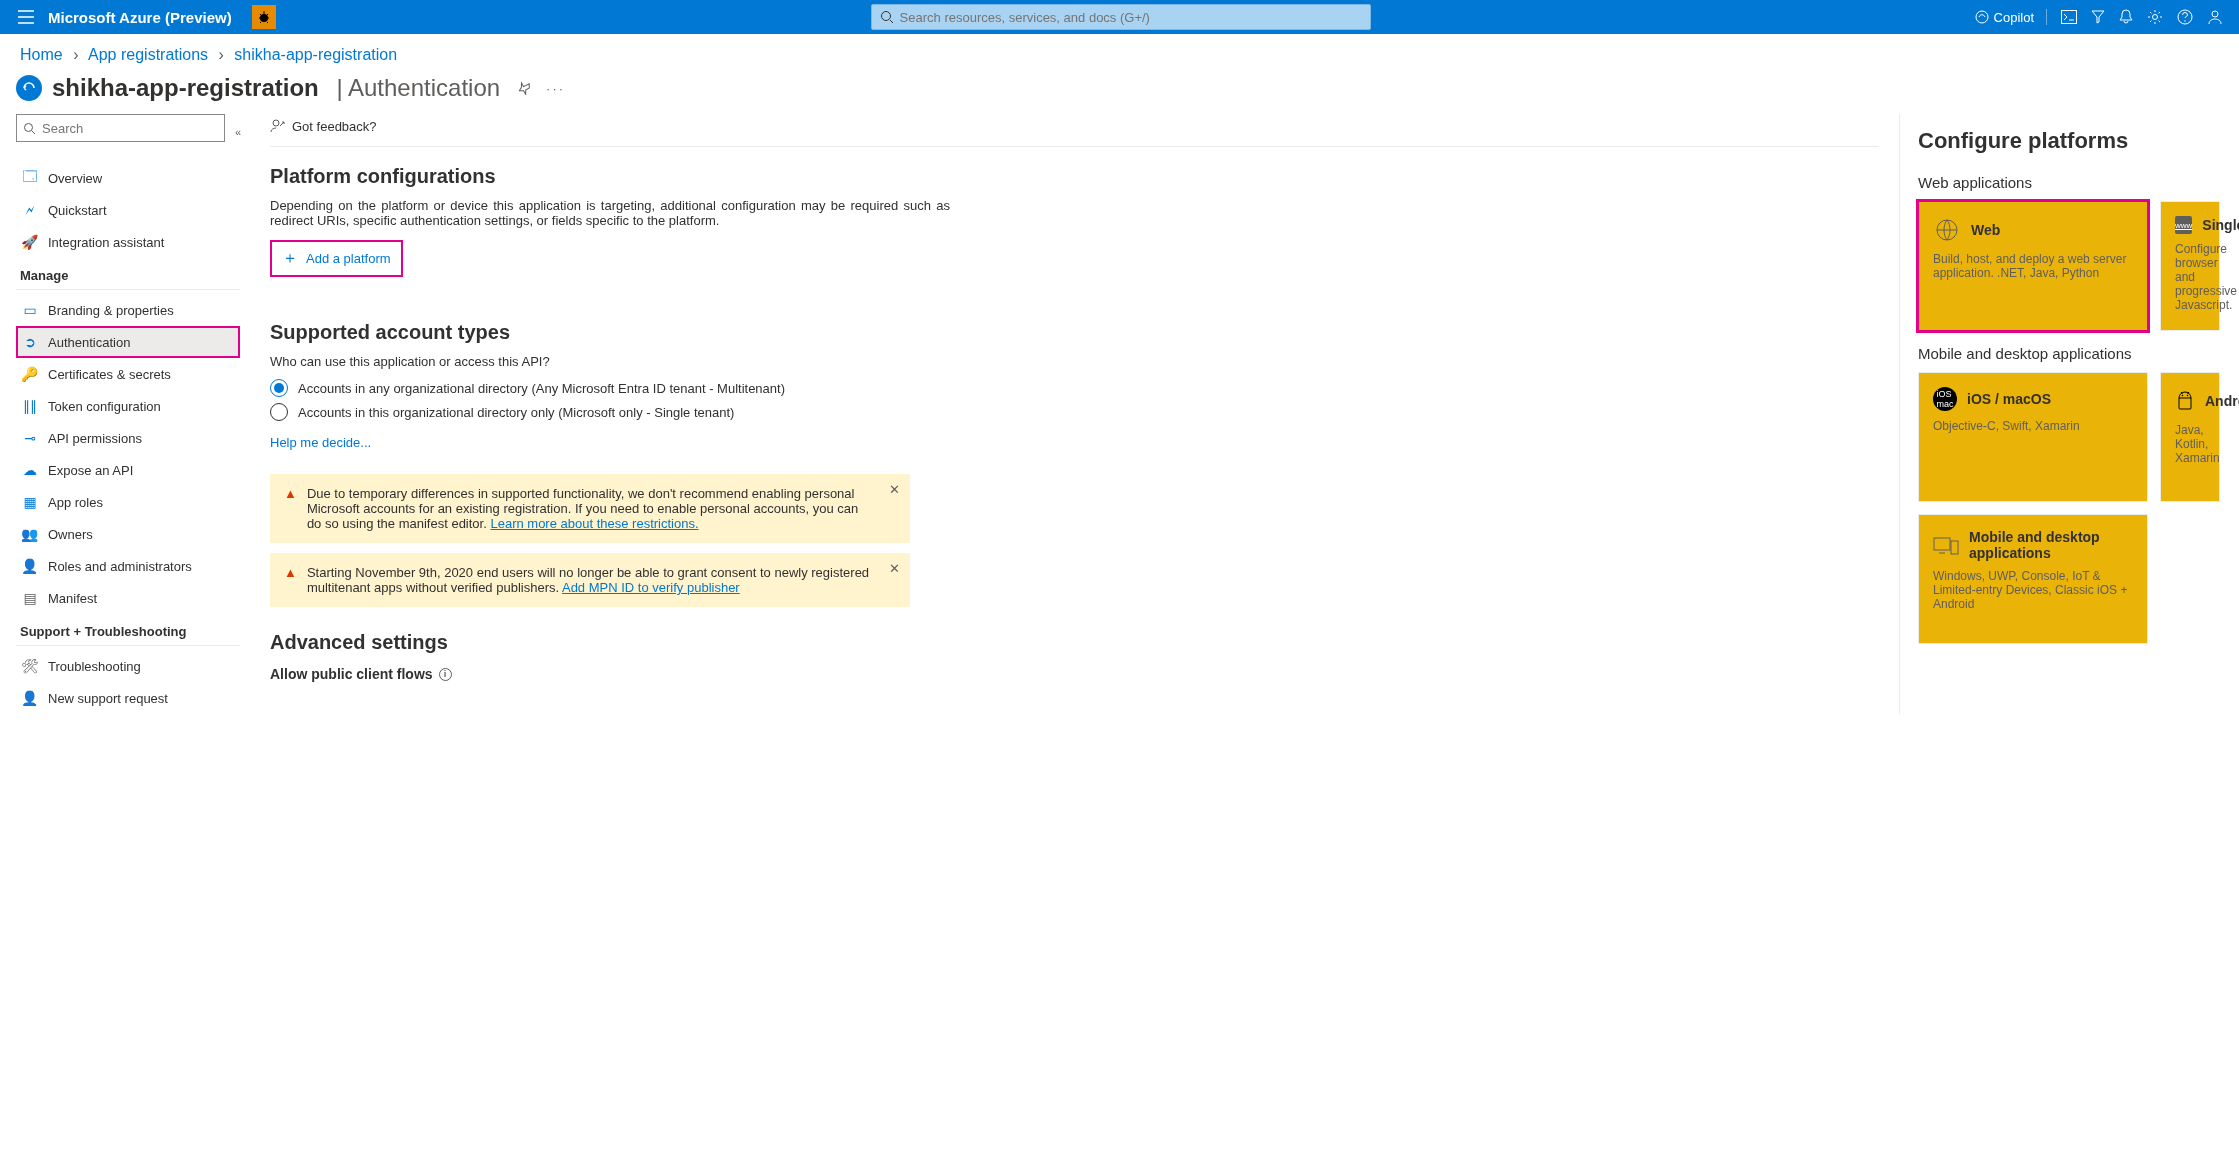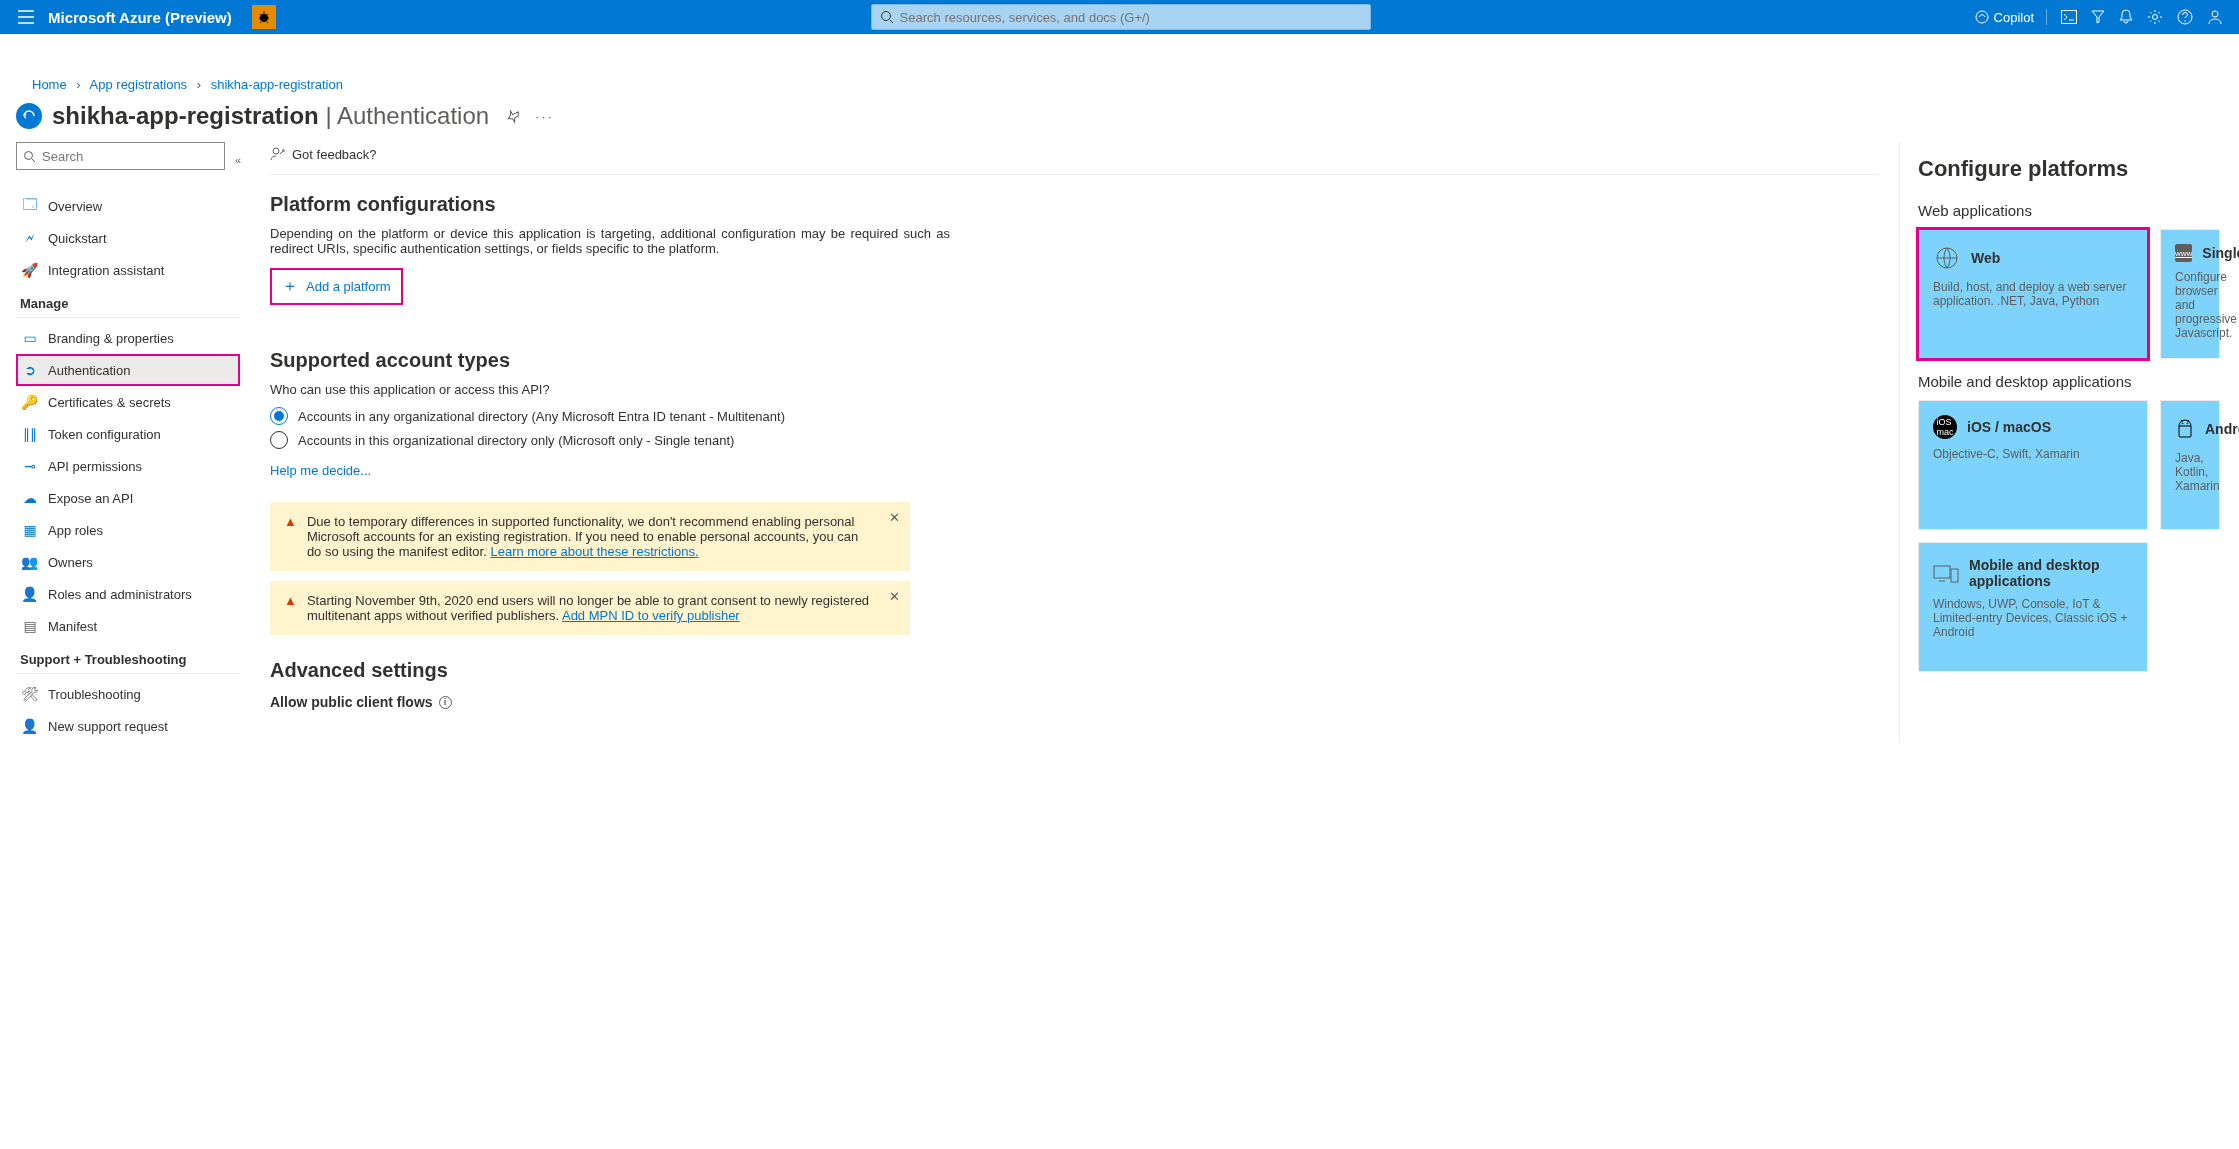--- a/index.html
+++ b/index.html
@@ -11,29 +11,29 @@
   .topbar .brand { font-weight: 600; font-size: 15px; padding: 0 12px 0 4px; }
   .bug-badge { background: #e68a00; width: 24px; height: 24px; display: flex; align-items: center; justify-content: center; margin-left: 8px; }
   .search-wrap { flex: 1; display: flex; justify-content: center; }
   .search-box { background: #a9d3f2; border: 1px solid #7cb8e4; height: 26px; width: 500px; border-radius: 2px; display: flex; align-items: center; padding: 0 8px; color: #333; }
   .search-box input { border: none; background: transparent; outline: none; flex: 1; font-size: 13px; padding-left: 6px; color: #333; }
   .top-right { display: flex; align-items: center; gap: 14px; padding: 0 8px; }
   .top-right .tbtn { cursor: pointer; display: flex; align-items: center; }
   .copilot { display: flex; align-items: center; gap: 4px; border-right: 1px solid rgba(255,255,255,0.4); padding-right: 12px; }
   
   
-  .breadcrumb { padding: 12px 32px 4px; font-size: 13px; margin-top: 31px; }
+  .breadcrumb { padding: 12px 20px 4px; font-size: 16px; }
   .breadcrumb a { color: #0078d4; text-decoration: none; }
   .breadcrumb .sep { color: #605e5c; margin: 0 6px; }
   
   
   .title-row { display: flex; align-items: center; padding: 6px 16px 12px; gap: 10px; }
   .title-icon { background: #0078d4; border-radius: 50%; width: 26px; height: 26px; display: flex; align-items: center; justify-content: center; color: #fff; }
   .title-row h1 { font-size: 24px; font-weight: 600; }
-  .title-row h1 .thin { font-weight: 400; color: #605e5c; }
+  .title-row h1 .thin { font-weight: 400; color: #605e5c; margin-left: 11px; }
   .title-actions { display: flex; gap: 14px; color: #605e5c; margin-left: 8px; }
   
   
   .main { display: flex; height: calc(100% - 100px); }
   .sidebar { width: 250px; padding: 0 10px 0 16px; }
   .side-search { display: flex; align-items: center; border: 1px solid #8a8886; height: 28px; padding: 0 6px; margin-bottom: 8px; }
   .side-search input { border: none; outline: none; flex: 1; padding-left: 6px; font-size: 13px; }
   .collapse-chev { margin-left: 10px; color: #605e5c; cursor: pointer; font-size: 11px; }
   .side-search-row { display: flex; align-items: center; margin-bottom: 12px; }
   .nav-item { display: flex; align-items: center; gap: 10px; padding: 6px 4px; cursor: pointer; font-size: 13px; border: 2px solid transparent; }
@@ -66,21 +66,21 @@
   .toggle { display: inline-flex; border: 1px solid #8a8886; border-radius: 14px; overflow: hidden; height: 24px; }
   .toggle span { padding: 3px 18px; font-size: 12px; cursor: pointer; }
   .toggle .on { background: #0078d4; color: #fff; border-radius: 14px; }
   .flows-row { display:flex; align-items:center; justify-content: space-between; max-width: 640px; margin-top: 12px;}
   
   
   .panel { width: 340px; border-left: 1px solid #edebe9; padding: 14px 0 20px 18px; overflow: hidden; }
   .panel h2 { font-size: 22px; font-weight: 600; margin-bottom: 20px; }
   .panel h3 { font-size: 15px; font-weight: 400; color: #323130; margin: 14px 0 10px; }
   .card-row { display: flex; gap: 12px; }
-  .card { border: 1px solid #edebe9; background: #7dd3fc; width: 230px; min-width: 230px; padding: 14px; cursor: pointer; min-height: 130px; }
+  .card { border: 1px solid #edebe9; background: #eab308; width: 230px; min-width: 230px; padding: 14px; cursor: pointer; min-height: 130px; }
   .card.highlight { outline: 3px solid #e3008c; outline-offset: -1px; }
   .card.cut { min-width: 60px; width: 60px; }
   .card .card-head { display: flex; align-items: center; gap: 10px; margin-bottom: 8px; }
   .card .card-title { font-weight: 600; font-size: 14px; }
   .card .card-desc { font-size: 12px; color: #605e5c; }
   .ic-box { width: 28px; height: 28px; display:flex; align-items:center; justify-content:center; color:#605e5c;text-decoration:underline; }
   .ios-circle { background:#000; color:#fff; border-radius:50%; width:24px; height:24px; font-size:9px; display:flex; align-items:center; justify-content:center; }
   svg { display: block; }
 </style>
 </head>

